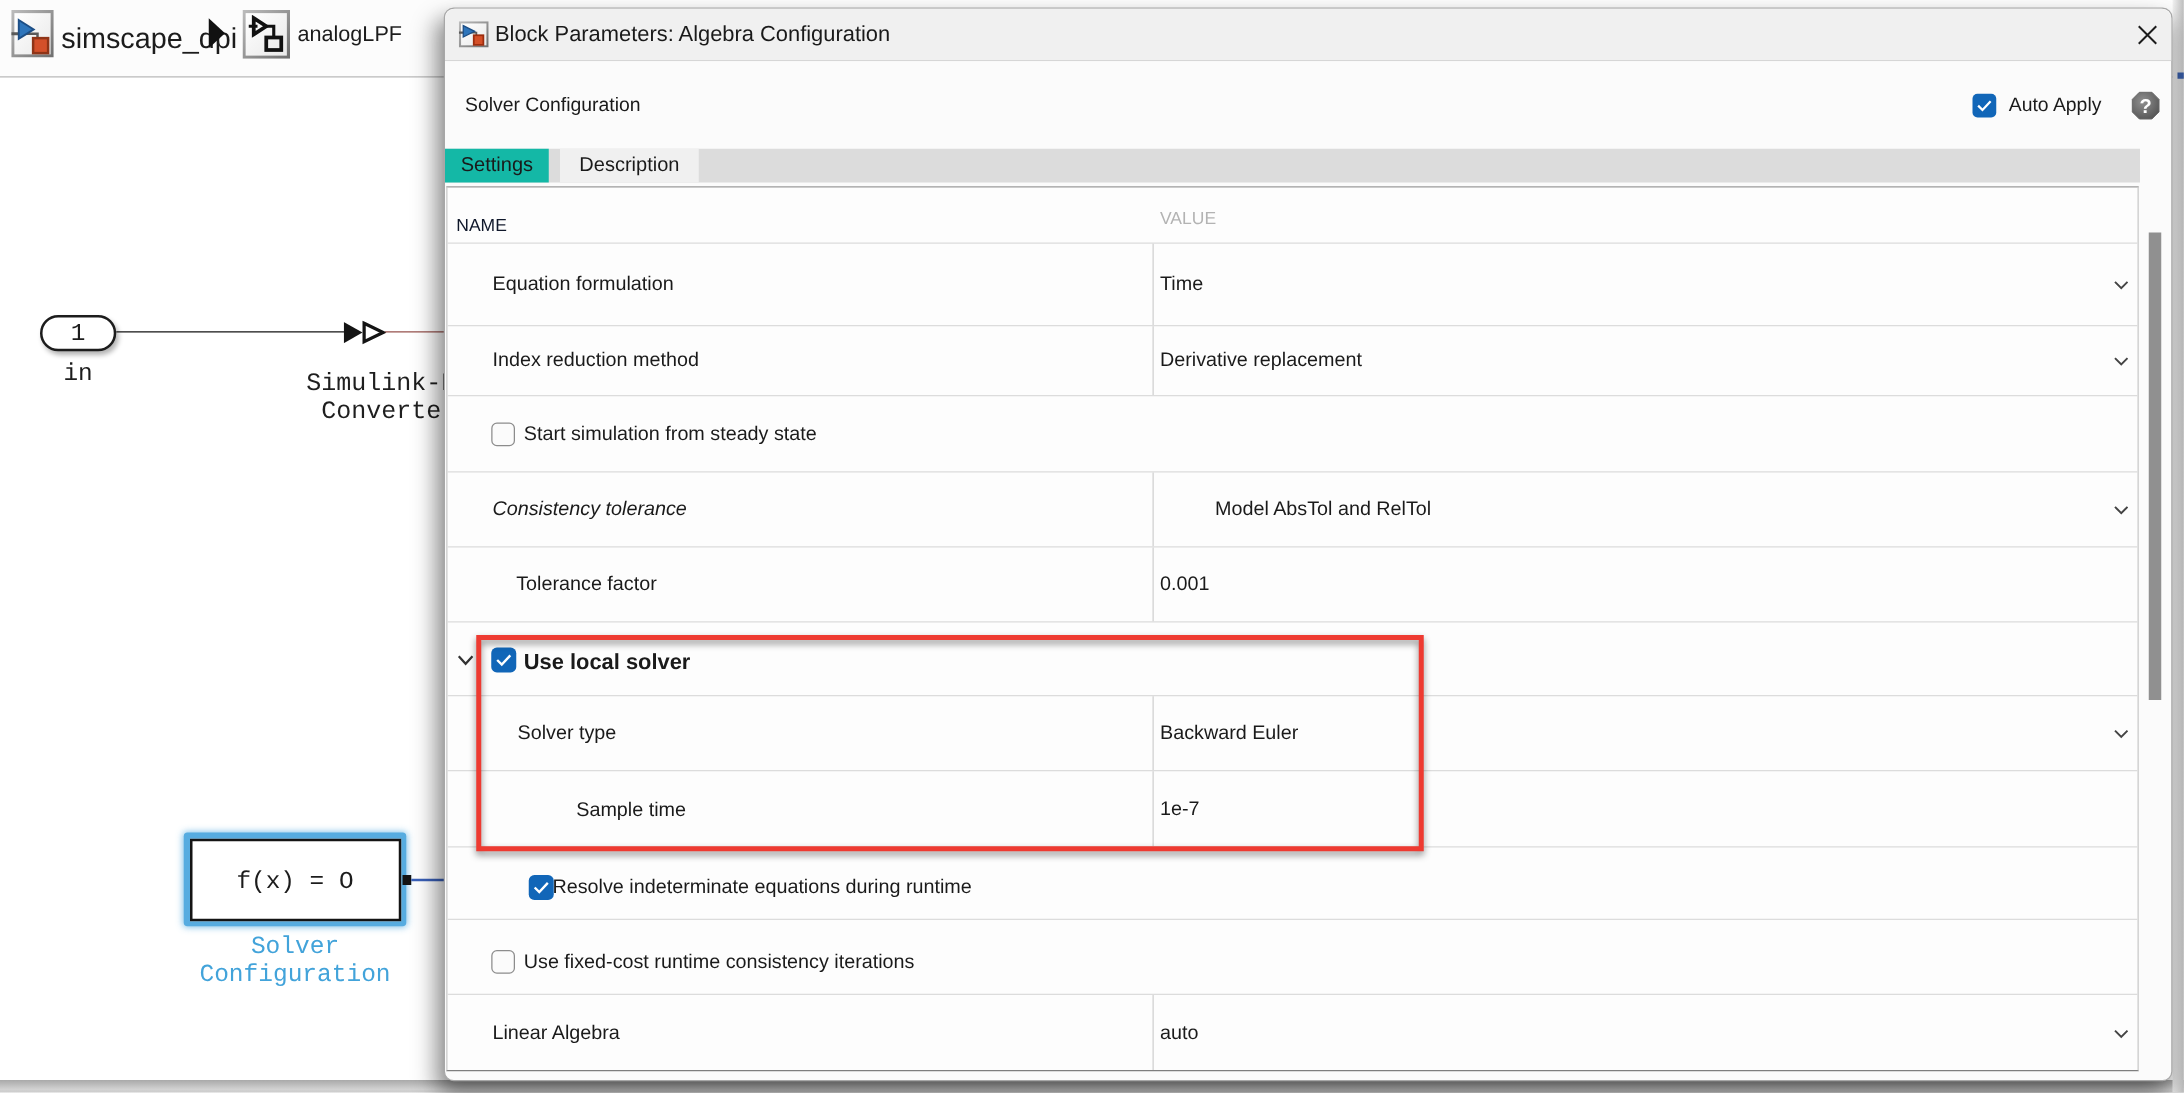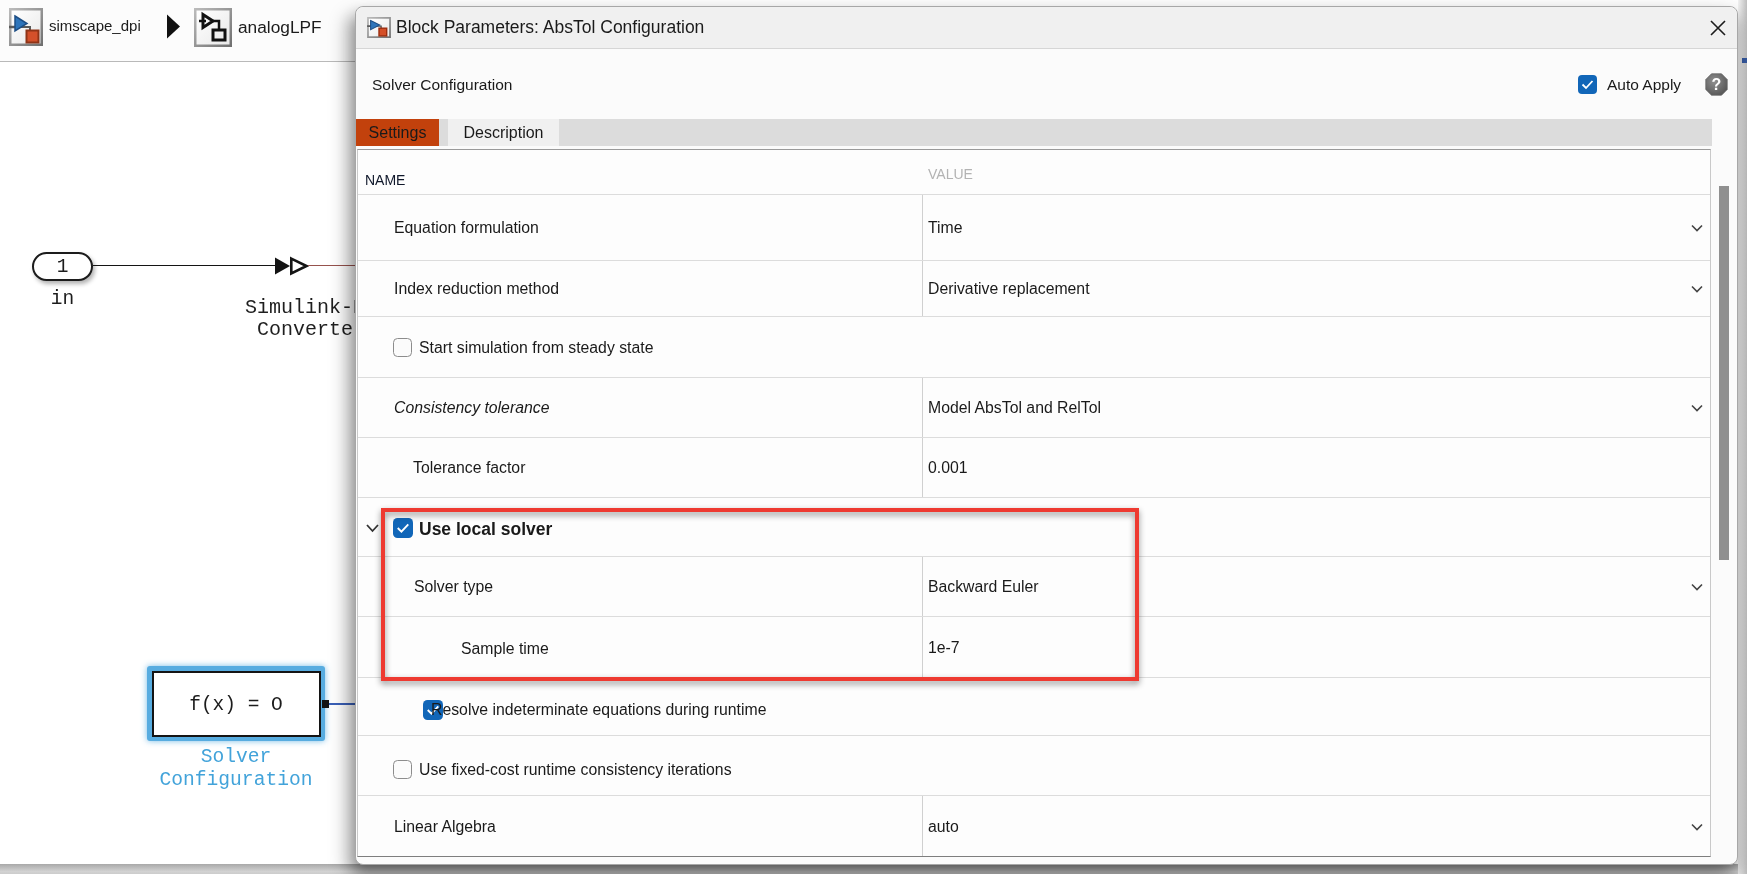--- a/index.html
+++ b/index.html
@@ -30,21 +30,21 @@
         <stop offset="1" stop-color="#e9e9e9"></stop>
     </linearGradient>
   </defs>
   <rect x="0" y="0" width="34" height="38" fill="url(#bev1)"></rect>
   <rect x="2.5" y="2.5" width="29" height="33" fill="url(#inr1)"></rect>
   <path d="M 0 19 L 8 19" stroke="#5a5a5a" stroke-width="2.5" fill="none"></path>
   <path d="M 7 19 L 21 19 L 21 28 L 25 28" stroke="#5a5a5a" stroke-width="2" fill="none"></path>
   <path d="M 6 8 L 18 15.5 L 6 23 Z" fill="#2e75bb" stroke="#1d4e85" stroke-width="1.5"></path>
   <rect x="17.5" y="22.5" width="12" height="12" fill="#d4502a" stroke="#8f3417" stroke-width="2"></rect>
 </svg>
-<div class="abs" style="left:49px;top:17px;font-size:15px;color:#1c1c1c;">simscape_dpi</div>
+<div class="abs" style="left:49px;top:17px;font-size:23px;color:#1c1c1c;">simscape_dpi</div>
 <svg class="abs" style="left:166px;top:14px;" width="15" height="25" viewBox="0 0 15 25">
   <path d="M 1 0.5 L 14 12.5 L 1 24.5 Z" fill="#111111"></path>
 </svg>
 
 <svg class="abs" style="left:194px;top:8px;" width="38" height="39" viewBox="0 0 38 39">
   <rect x="0" y="0" width="38" height="39" fill="url(#bev1)"></rect>
   <rect x="2.5" y="2.5" width="33" height="34" fill="url(#inr1)"></rect>
   <path d="M 5 13 L 12 13" stroke="#111" stroke-width="2.5" fill="none"></path>
   <path d="M 9 6.5 L 19 13 L 9 19.5 Z" fill="none" stroke="#111" stroke-width="3"></path>
   <path d="M 19 13 L 25 13 L 25 22" stroke="#111" stroke-width="2.5" fill="none"></path>
@@ -81,21 +81,21 @@
 
 <div class="abs" style="left:356px;top:7px;width:1381px;height:42px;background:#f0f0f0;border-bottom:1px solid #d6d6d6;border-radius:8px 8px 0 0;"></div>
 <svg class="abs" style="left:367px;top:17px;" width="24" height="21" viewBox="0 0 34 30">
   <rect x="0" y="0" width="34" height="30" fill="url(#bev1)"></rect>
   <rect x="2.5" y="2.5" width="29" height="25" fill="url(#inr1)"></rect>
   <path d="M 0 13 L 8 13" stroke="#5a5a5a" stroke-width="2.5" fill="none"></path>
   <path d="M 7 13 L 20 13 L 20 20 L 24 20" stroke="#5a5a5a" stroke-width="2" fill="none"></path>
   <path d="M 5 5 L 18 11.5 L 5 18 Z" fill="#2e75bb" stroke="#1d4e85" stroke-width="1.5"></path>
   <rect x="17" y="16" width="11" height="11" fill="#d44f27" stroke="#9c2d0e" stroke-width="2"></rect>
 </svg>
-<div class="abs" style="left:396px;top:17px;font-size:17.5px;color:#1a1a1a;">Block Parameters: AbsTol Configuration</div>
+<div class="abs" style="left:396px;top:17px;font-size:17.5px;color:#1a1a1a;">Block Parameters: Algebra Configuration</div>
 <svg class="abs" style="left:1710px;top:20px;" width="16" height="16" viewBox="0 0 16 16">
   <path d="M 1 1 L 15 15 M 15 1 L 1 15" stroke="#1c1c1c" stroke-width="1.6"></path>
 </svg>
 
 <div class="abs" style="left:372px;top:76px;font-size:15.5px;color:#1a1a1a;">Solver Configuration</div>
 <div class="abs" style="left:1578px;top:75px;width:19px;height:19px;background:#1166b8;border-radius:4px;"></div>
 <svg class="abs" style="left:1578px;top:75px;" width="19" height="19" viewBox="0 0 19 19">
   <path d="M 4.5 9.5 L 8 13 L 14.5 6" stroke="#ffffff" stroke-width="1.8" fill="none"></path>
 </svg>
 <div class="abs" style="left:1607px;top:76px;font-size:15.5px;color:#1a1a1a;">Auto Apply</div>
@@ -104,21 +104,21 @@
       <radialGradient id="hg" cx="0.4" cy="0.35" r="0.8">
     <stop offset="0" stop-color="#909090"></stop>
         <stop offset="1" stop-color="#4e4e4e"></stop>
   </radialGradient>
     </defs>
   <path d="M 6.5 0.8 L 16.5 0.8 L 22.2 6.5 L 22.2 16.5 L 16.5 22.2 L 6.5 22.2 L 0.8 16.5 L 0.8 6.5 Z" fill="url(#hg)" stroke="#666666" stroke-width="0.8" stroke-linejoin="round"></path>
   <text x="11.5" y="17" font-size="16" font-weight="bold" fill="#ffffff" text-anchor="middle" font-family="Liberation Sans, sans-serif">?</text>
 </svg>
 
 <div class="abs" style="left:356px;top:119px;width:1356px;height:27px;background:#dcdcdc;"></div>
-<div class="abs" style="left:356px;top:119px;width:83px;height:27px;background:#c2410c;font-size:16px;color:#1a1a1a;text-align:center;line-height:27px;">Settings</div>
+<div class="abs" style="left:356px;top:119px;width:83px;height:27px;background:#14b8a6;font-size:16px;color:#1a1a1a;text-align:center;line-height:27px;">Settings</div>
 <div class="abs" style="left:448px;top:119px;width:111px;height:27px;background:#f0f0f0;font-size:16px;color:#1a1a1a;text-align:center;line-height:27px;">Description</div>
 
 <div class="abs" id="tbl" style="left:357px;top:149px;width:1354px;height:708px;border:1px solid #c9c9c9;border-top-color:#9a9a9a;border-bottom:1.5px solid #7e7e7e;background:#fdfdfd;"></div>
 
 <div class="abs" style="left:365px;top:148px;font-size:14px;color:#0f172a;margin-top:24px;">NAME</div>
 <div class="abs" style="left:928px;top:166px;font-size:14px;color:#b3b3b3;">VALUE</div>
 
 <div class="abs rs" style="top:194px;"></div>
 <div class="abs rs" style="top:260px;"></div>
 <div class="abs rs" style="top:316px;"></div>
@@ -141,21 +141,21 @@
 
 <div class="abs rt" style="left:394px;top:219px;">Equation formulation</div>
 <div class="abs rt" style="left:928px;top:219px;">Time</div>
 <div class="abs rt" style="left:394px;top:280px;">Index reduction method</div>
 <div class="abs rt" style="left:928px;top:280px;">Derivative replacement</div>
 
 <div class="abs cb" style="left:393px;top:338px;"></div>
 <div class="abs rt" style="left:419px;top:339px;">Start simulation from steady state</div>
 
 <div class="abs rt" style="left:394px;top:399px;font-style:italic;">Consistency tolerance</div>
-<div class="abs rt" style="left:928px;top:399px;">Model AbsTol and RelTol</div>
+<div class="abs rt" style="left:972px;top:399px;">Model AbsTol and RelTol</div>
 <div class="abs rt" style="left:413px;top:459px;">Tolerance factor</div>
 <div class="abs rt" style="left:928px;top:459px;">0.001</div>
 
 <svg class="abs" style="left:366px;top:522px;" width="13" height="12" viewBox="0 0 13 12">
   <path d="M 1 3 L 6.5 9 L 12 3" stroke="#333333" stroke-width="1.8" fill="none"></path>
 </svg>
 <div class="abs cbc" style="left:393px;top:518px;"></div>
 <svg class="abs" style="left:393px;top:518px;" width="20" height="20" viewBox="0 0 19 19">
   <path d="M 4.5 9.5 L 8 13 L 14.5 6" stroke="#ffffff" stroke-width="1.8" fill="none"></path>
 </svg>
@@ -163,21 +163,21 @@
 
 <div class="abs rt" style="left:414px;top:578px;">Solver type</div>
 <div class="abs rt" style="left:928px;top:578px;">Backward Euler</div>
 <div class="abs rt" style="left:414px;top:640px;margin-left:47px;">Sample time</div>
 <div class="abs rt" style="left:928px;top:639px;">1e-7</div>
 
 <div class="abs cbc" style="left:423px;top:700px;"></div>
 <svg class="abs" style="left:423px;top:700px;" width="20" height="20" viewBox="0 0 19 19">
   <path d="M 4.5 9.5 L 8 13 L 14.5 6" stroke="#ffffff" stroke-width="1.8" fill="none"></path>
 </svg>
-<div class="abs rt" style="left:431px;top:701px;">Resolve indeterminate equations during runtime</div>
+<div class="abs rt" style="left:442px;top:701px;">Resolve indeterminate equations during runtime</div>
 
 <div class="abs cb" style="left:393px;top:760px;"></div>
 <div class="abs rt" style="left:419px;top:761px;">Use fixed-cost runtime consistency iterations</div>
 
 <div class="abs rt" style="left:394px;top:818px;">Linear Algebra</div>
 <div class="abs rt" style="left:928px;top:818px;">auto</div>
 
 <svg class="abs dd" style="top:224px;">
     <path d="M 1 1.5 L 6 6.5 L 11 1.5" stroke="#444444" stroke-width="1.6" fill="none"></path>
   </svg>

